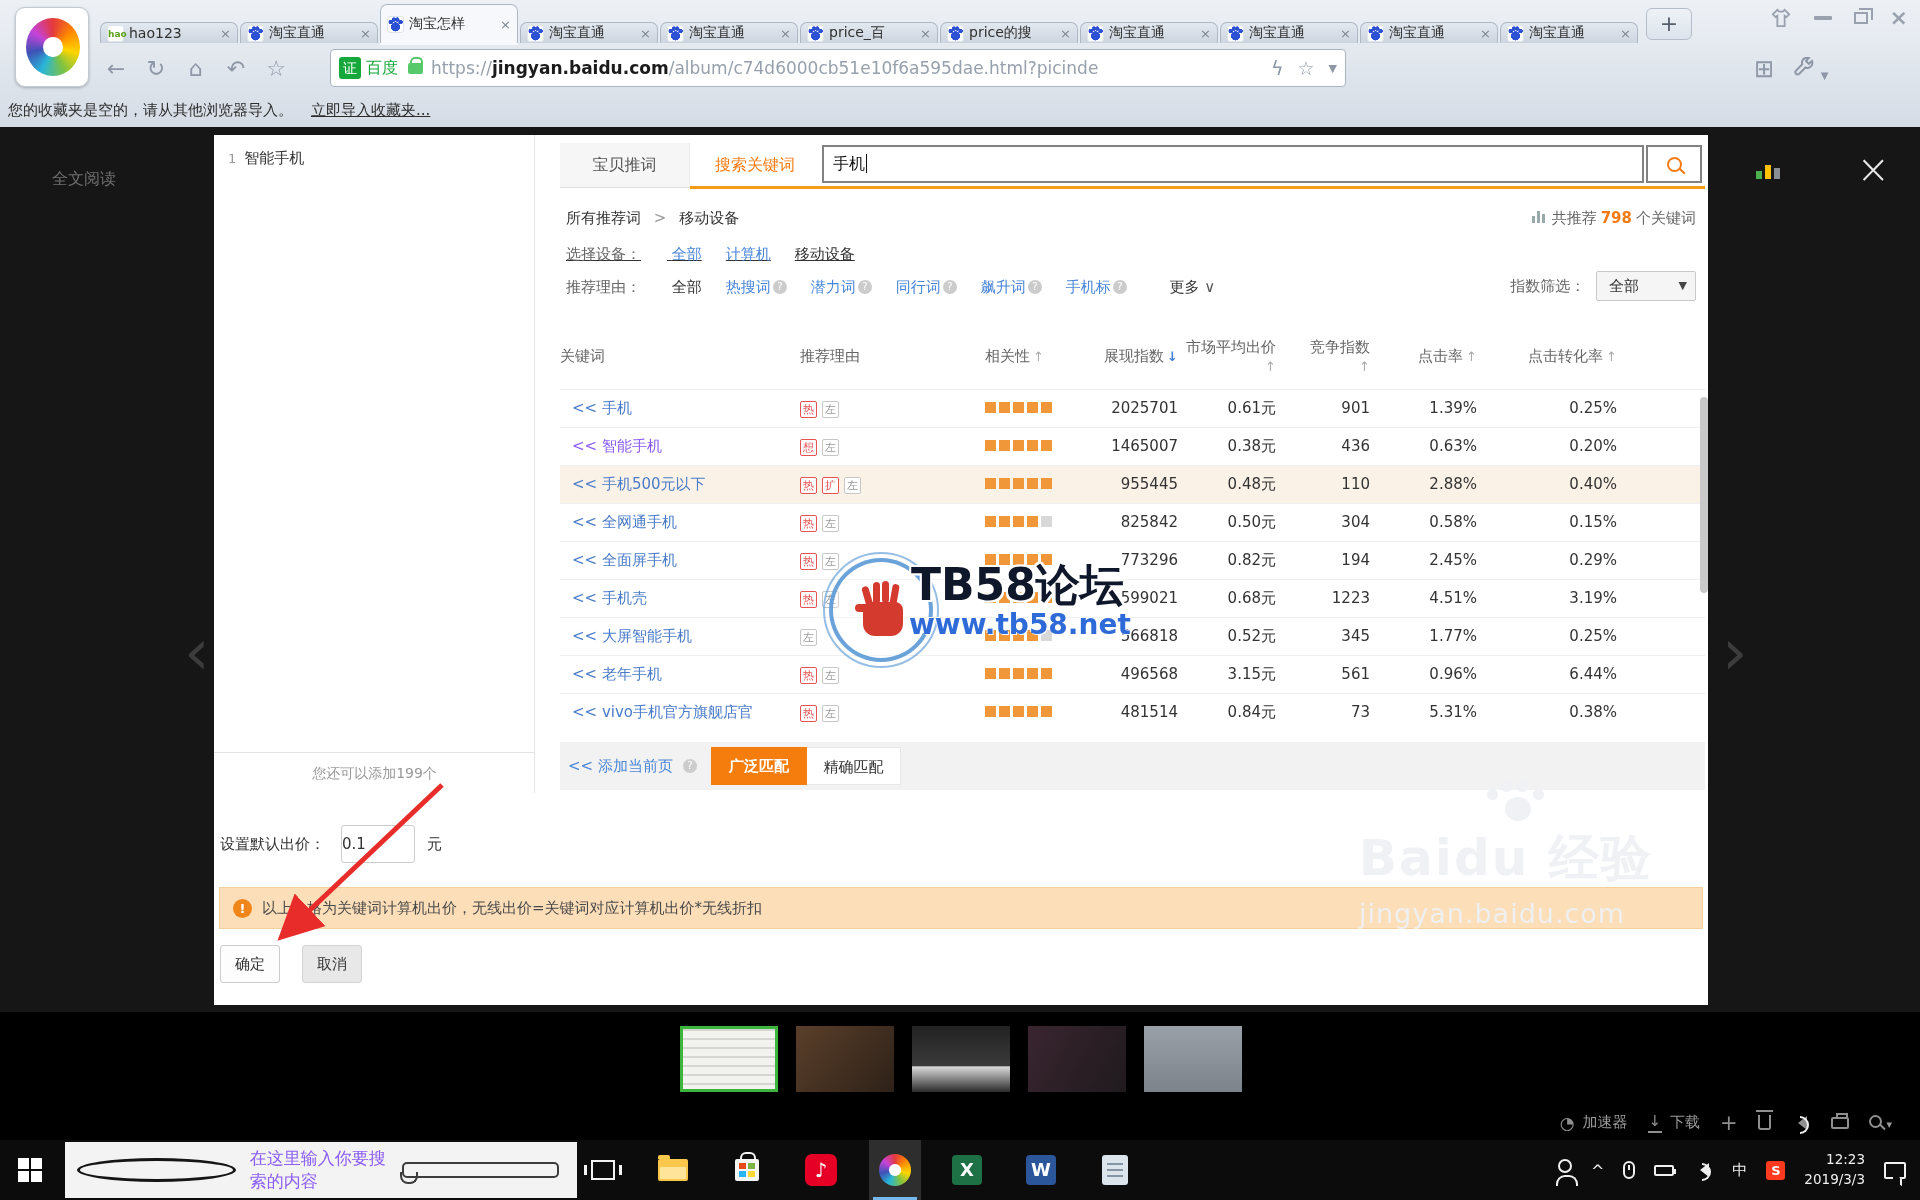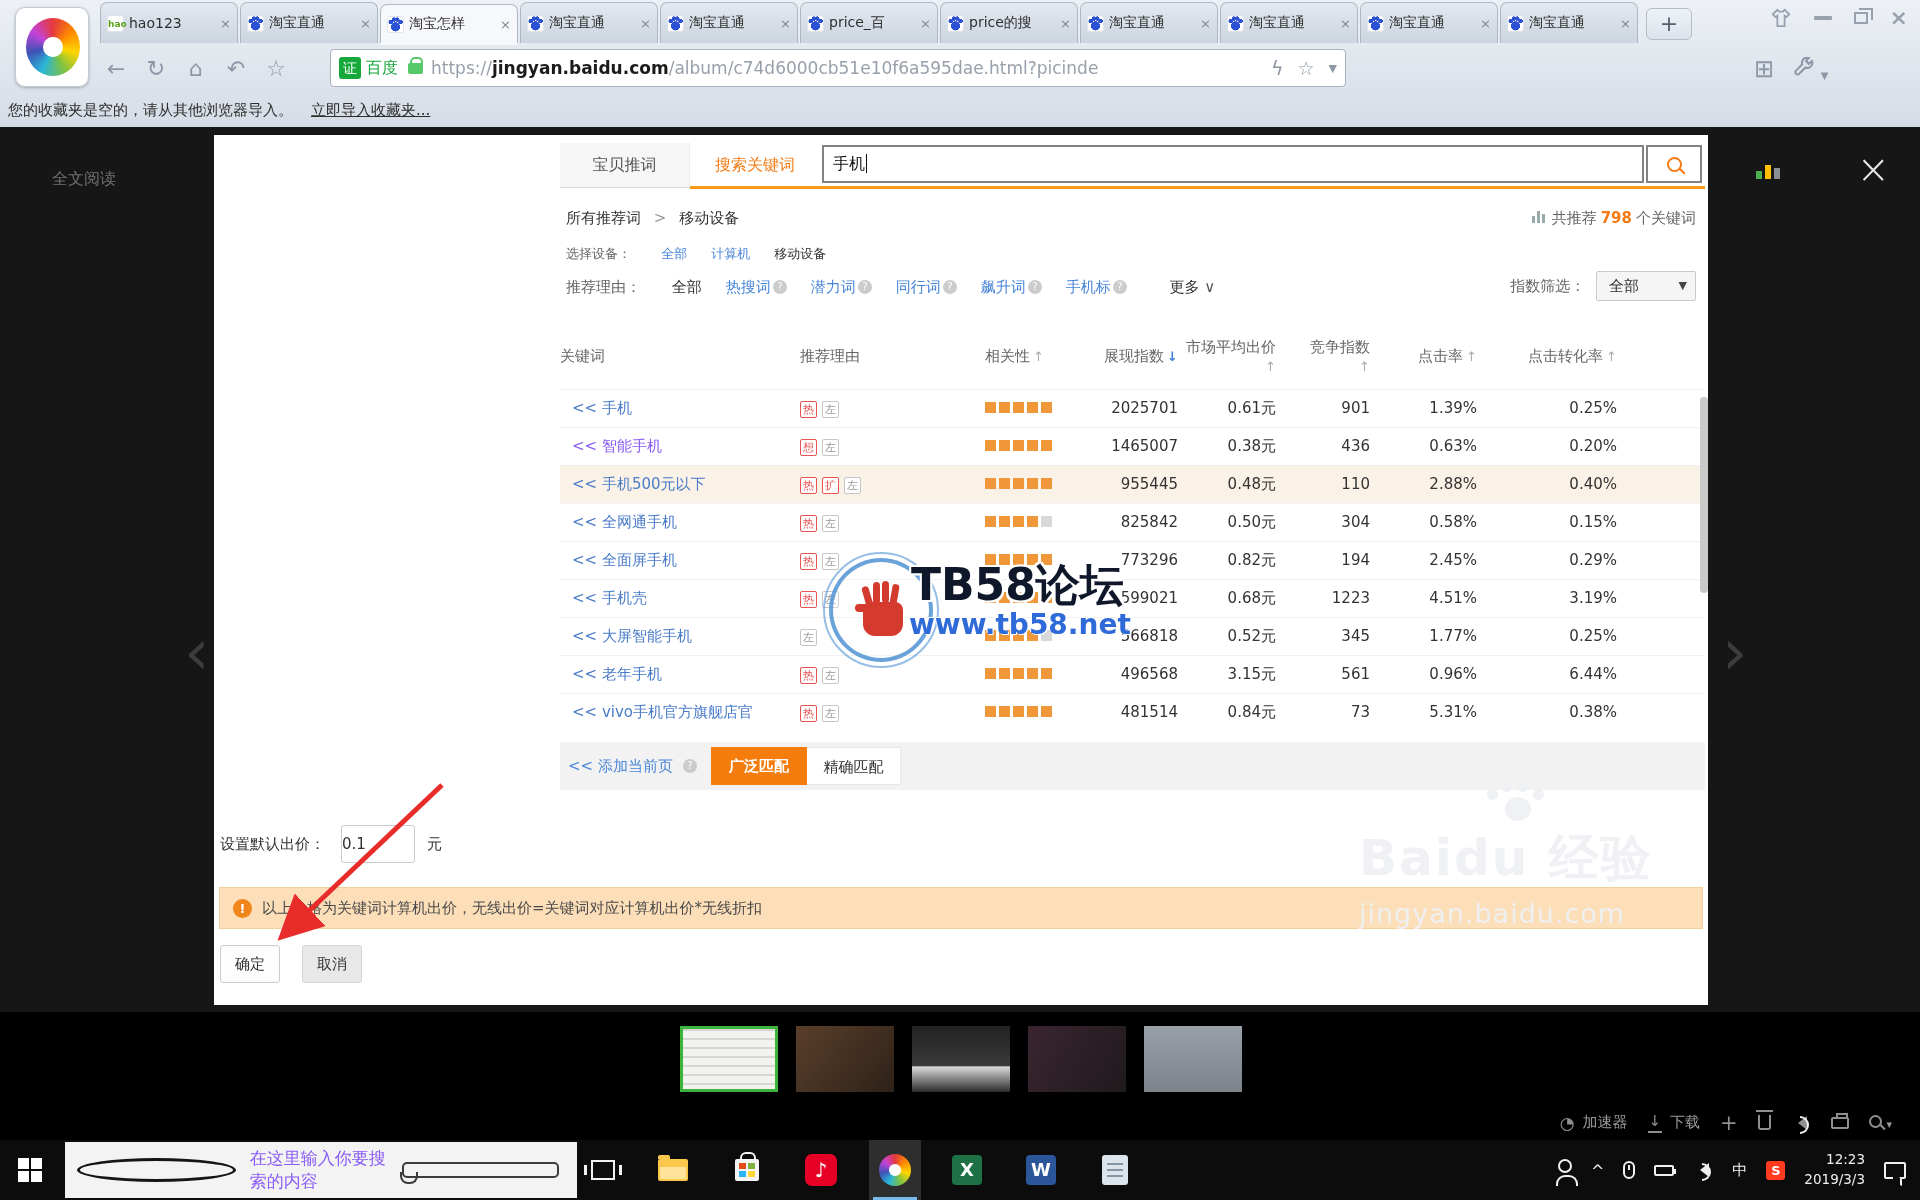--- a/index.html
+++ b/index.html
@@ -11,21 +11,21 @@
   #chrome { position:absolute; left:0; top:0; width:1920px; height:127px;
     background:linear-gradient(#edf1f6,#d5dce5); }
   #logo360 { position:absolute; left:15px; top:7px; width:74px; height:80px; background:#fff;
     border-radius:10px; border:1px solid #c2cad4; box-shadow:0 1px 3px rgba(0,0,0,.25); z-index:6; }
   .pinwheel { position:absolute; border-radius:50%;
     background:conic-gradient(#e4393c,#ff8a00,#ffd500,#7ec242,#29b6d8,#3f51b5,#c543d8,#e4393c); }
   #logo360 .pinwheel { left:10px; top:10px; width:54px; height:58px; }
   .pinwheel::after { content:''; position:absolute; left:32%; top:32%; width:36%; height:36%;
     background:#fff; border-radius:50%; }
   #tabstrip { position:absolute; left:100px; top:3px; height:40px; display:flex; align-items:flex-end; }
-  .tab { width:138px; height:41px; margin-right:2px; background:linear-gradient(#e3e9f0,#ccd4df);
+  .tab { width:138px; height:21px; margin-right:2px; background:linear-gradient(#e3e9f0,#ccd4df);
     border:1px solid #aeb8c5; border-bottom:none; border-radius:7px 7px 0 0;
     display:flex; align-items:center; padding:0 6px; }
   .tab.active { background:#f6f8fb; height:39px; box-shadow:0 2px 0 #f6f8fb; z-index:2; }
   .tab .favicon { width:17px; height:17px; margin-right:5px; flex:none; border-radius:3px; }
   .fav-baidu { background:
     radial-gradient(circle at 50% 66%, #2d51d3 0 36%, transparent 38%),
     radial-gradient(circle at 18% 34%, #2d51d3 0 13%, transparent 15%),
     radial-gradient(circle at 40% 17%, #2d51d3 0 13%, transparent 15%),
     radial-gradient(circle at 62% 17%, #2d51d3 0 13%, transparent 15%),
     radial-gradient(circle at 84% 34%, #2d51d3 0 13%, transparent 15%), #fff;
@@ -112,21 +112,21 @@
   .d-bc { position:absolute; left:352px; top:74px; font-size:15px; color:#333; }
   .d-bc .sep { color:#999; margin:0 8px; }
   .d-total { position:absolute; right:12px; top:74px; font-size:15px; color:#666; }
   .d-total .cnt { color:#f57b14; font-weight:bold; margin:0 4px; }
   .d-total .tic { display:inline-block; width:14px; height:12px; margin-right:6px;
     background:linear-gradient(#9aa 0 0) 0 100%/3px 7px no-repeat,
                linear-gradient(#9aa 0 0) 5px 100%/3px 12px no-repeat,
                linear-gradient(#9aa 0 0) 10px 100%/3px 9px no-repeat; }
 
   .d-row-label { color:#666; margin-right:26px; }
-  .d-device { position:absolute; left:352px; top:110px; font-size:13px; }
+  .d-device { position:absolute; left:352px; top:110px; font-size:15px;text-decoration:underline; }
   .d-reason { position:absolute; left:352px; top:143px; font-size:15px; }
   .opt { color:#4a86d8; margin-right:24px; }
   .opt.sel { color:#333; }
   .help { display:inline-block; width:14px; height:14px; border-radius:50%; background:#ccc;
     color:#fff; font-size:10px; text-align:center; line-height:14px; margin-left:2px; vertical-align:2px; }
   .more { color:#333; margin-left:14px; }
   .more b { font-weight:normal; color:#555; }
   .d-filter { position:absolute; right:12px; top:136px; font-size:15px; color:#666; }
   .d-filter .select { display:inline-block; width:100px; height:30px; background:#f5f5f5;
     border:1px solid #c9c9c9; border-radius:2px; line-height:28px; padding-left:12px; color:#333;
@@ -420,20 +420,26 @@
   <span id="viewer-chart-ic">
     <i style="height:8px"></i>
       <i style="height:14px"></i>
       <i style="height:11px"></i>
   </span>
   <span id="viewer-close">×</span>
   <span class="chev" style="left:184px">‹</span>
   <span class="chev" style="left:1722px">›</span>
 
   <div id="dialog">
+    <div class="d-left">
+      <div class="d-left-item">
+        <span class="idx">1</span><span>智能手机</span>
+      </div>
+      <div class="d-left-footer">您还可以添加199个</div>
+    </div>
 
     <div class="d-tabs">
       <div class="d-tab">宝贝推词</div>
       <div class="d-tab active">搜索关键词</div>
     </div>
     <div class="d-tabline-gray"></div>
     <div class="d-tabline"></div>
     <div class="d-search-input"><span>手机</span><span class="caret"></span></div>
     <div class="d-search-btn">
       <span class="mag"></span>

